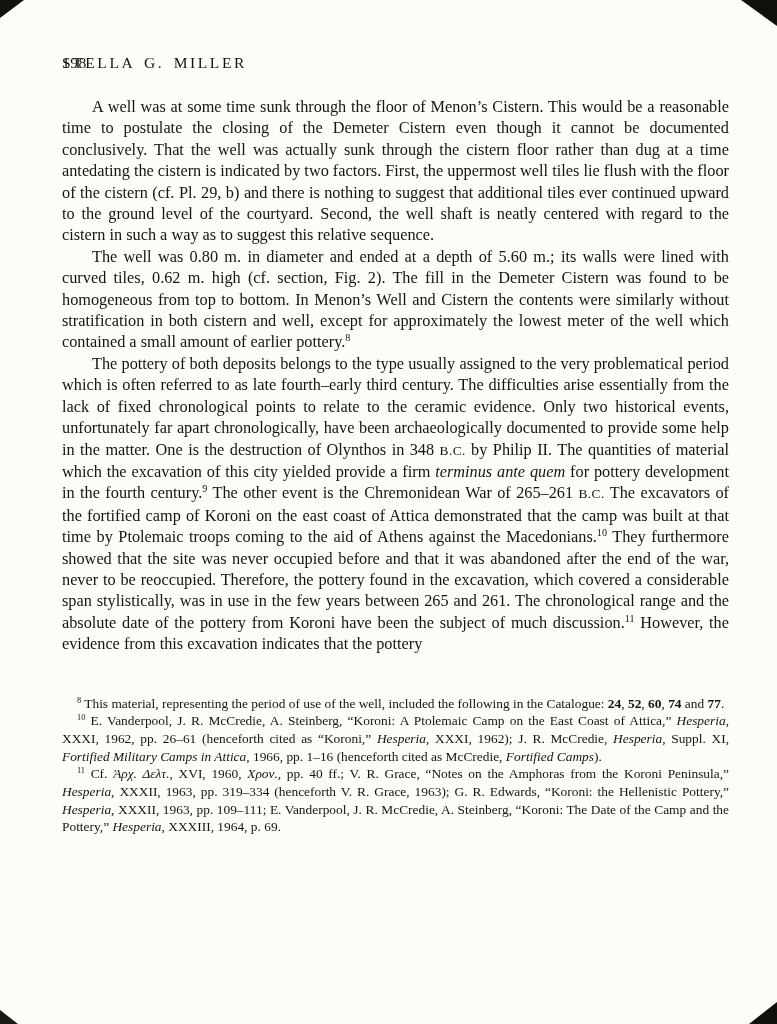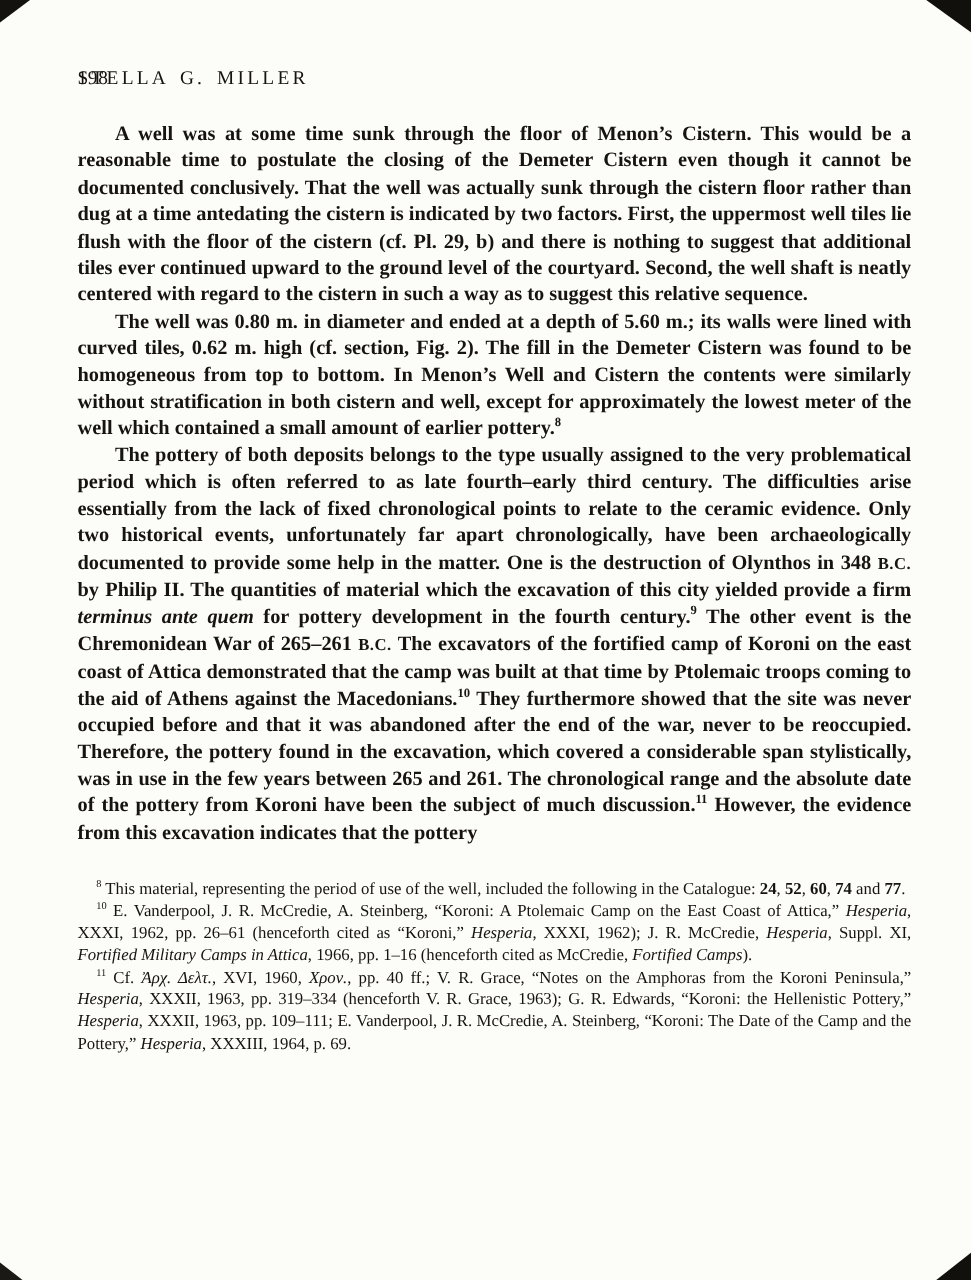--- a/index.html
+++ b/index.html
@@ -30,26 +30,25 @@
     position:absolute;left:0;right:0;top:0;
     font-size:15.5px;
     letter-spacing:2.6px;
     word-spacing:3px;
   }
 
   .body-text{
     font-size:16.3px;
     line-height:21.4px;
     text-align:justify;
-    font-weight:bold;
   }
   .body-text p{margin:0;text-indent:30px;}
 
   .footnotes{
-    margin-top:26px;
+    margin-top:40px;
     font-size:13.4px;
     line-height:17.7px;
     text-align:justify;
   }
   .footnotes p{margin:0;text-indent:15px;}
 
   sup{font-size:0.62em;vertical-align:super;line-height:0;}
   i{font-style:italic;}
   b{font-weight:bold;}
   .sc{font-size:0.82em;letter-spacing:0.4px;}

